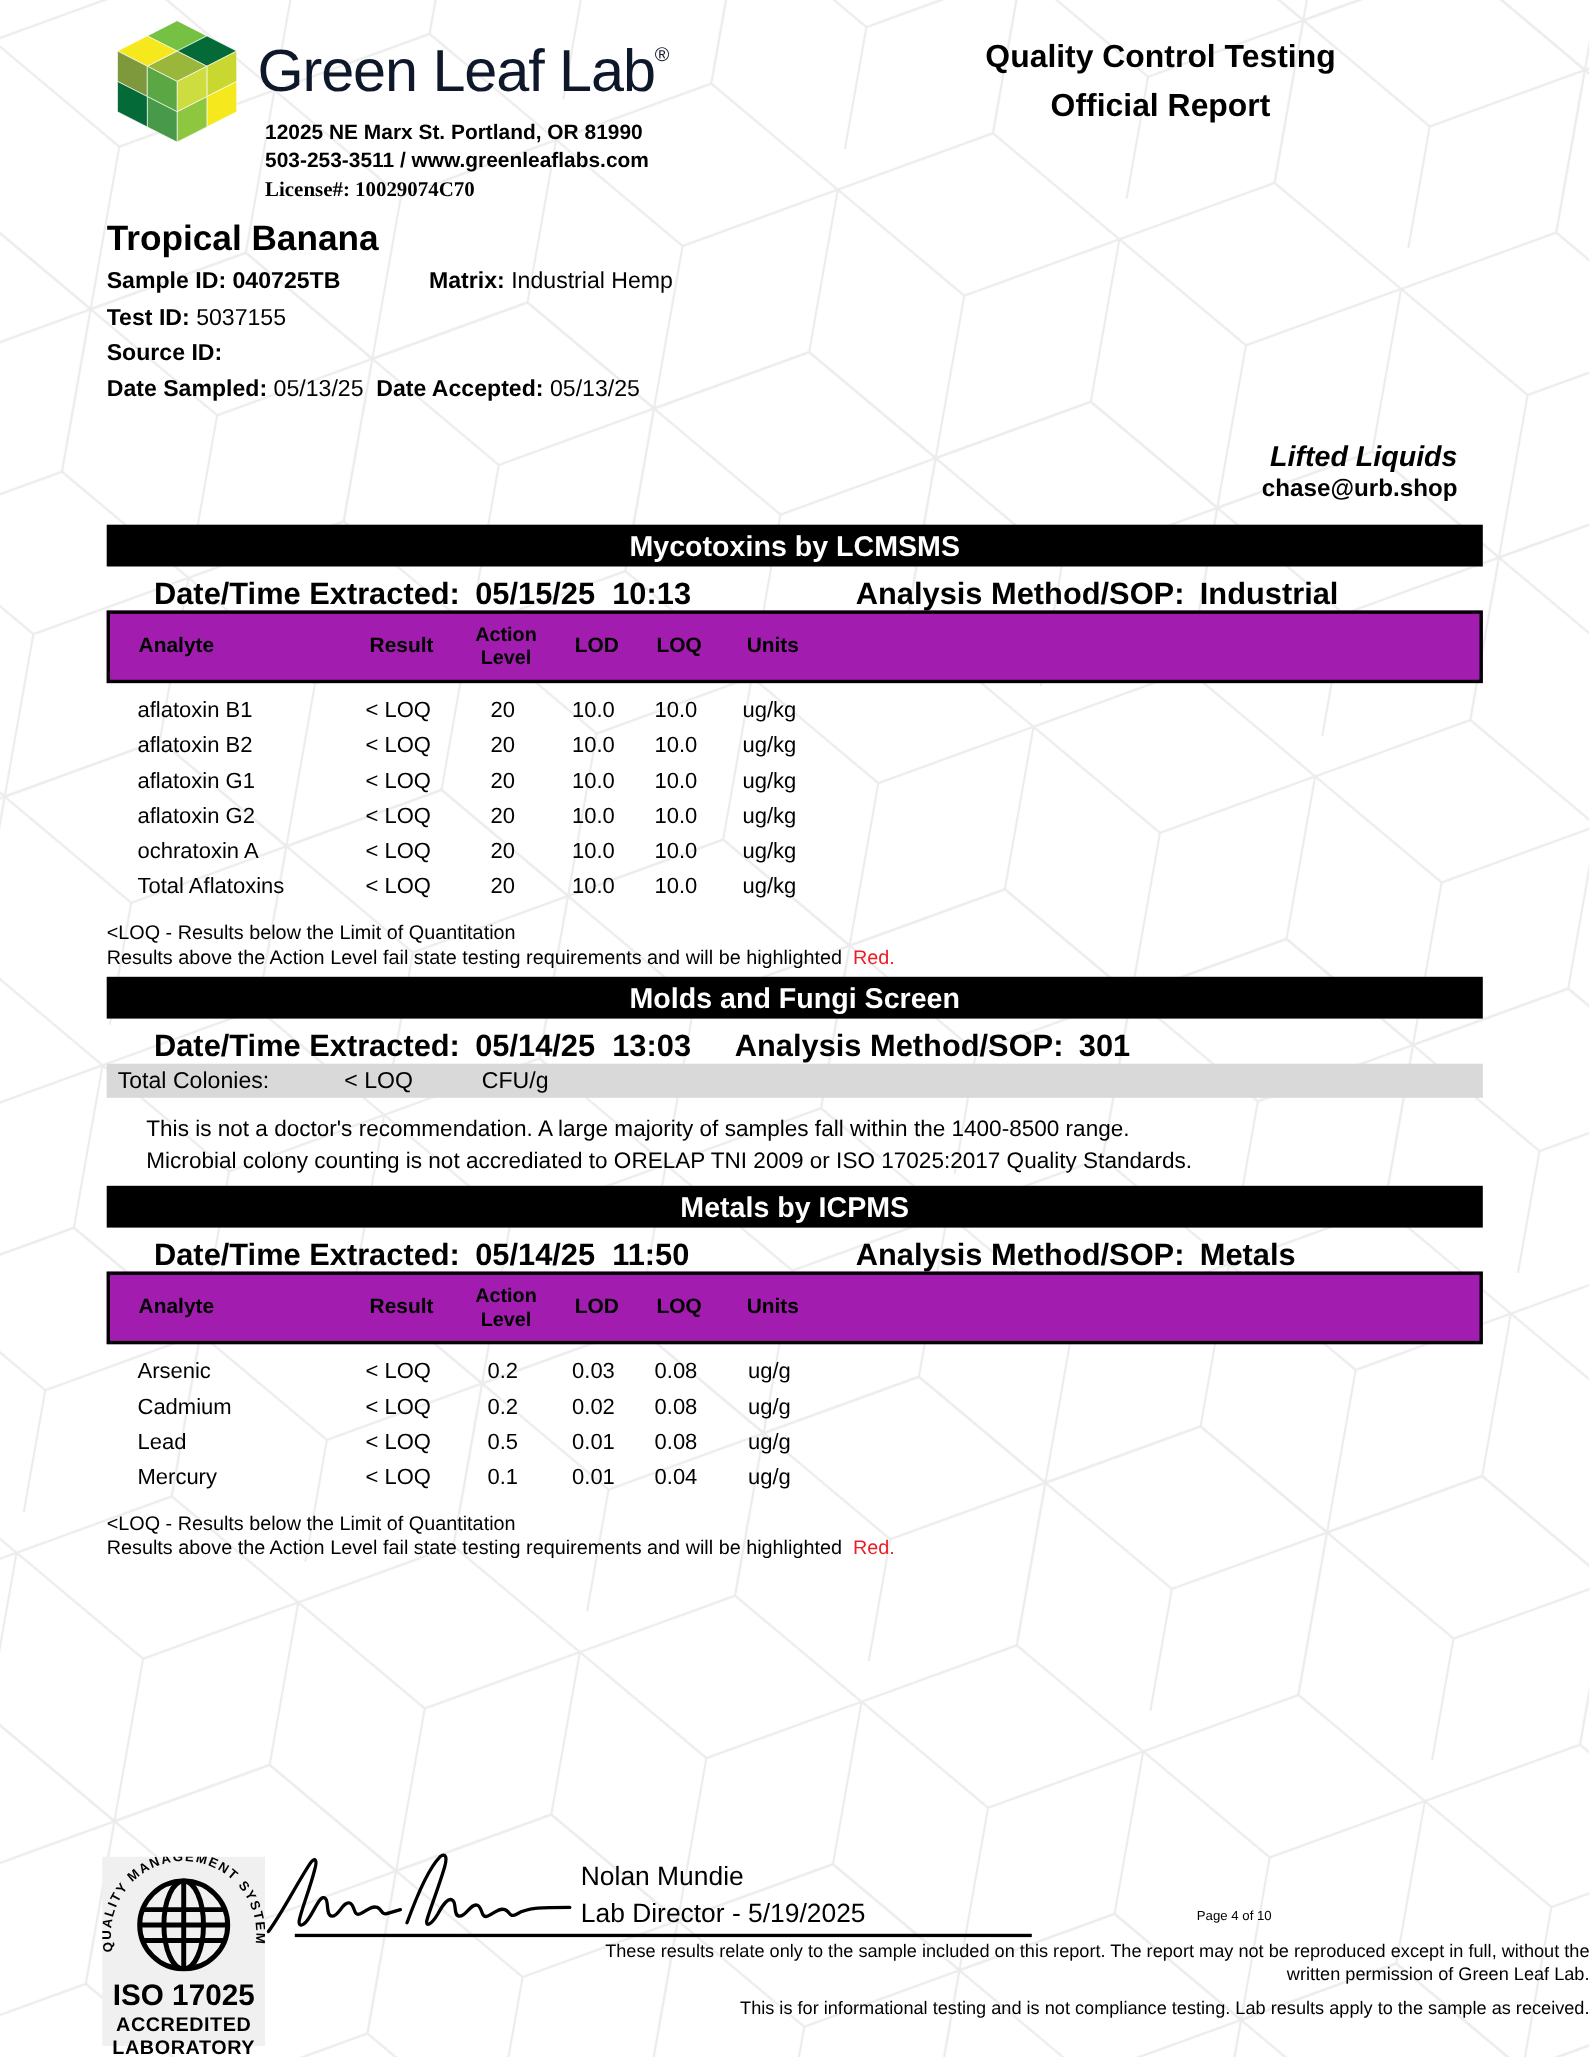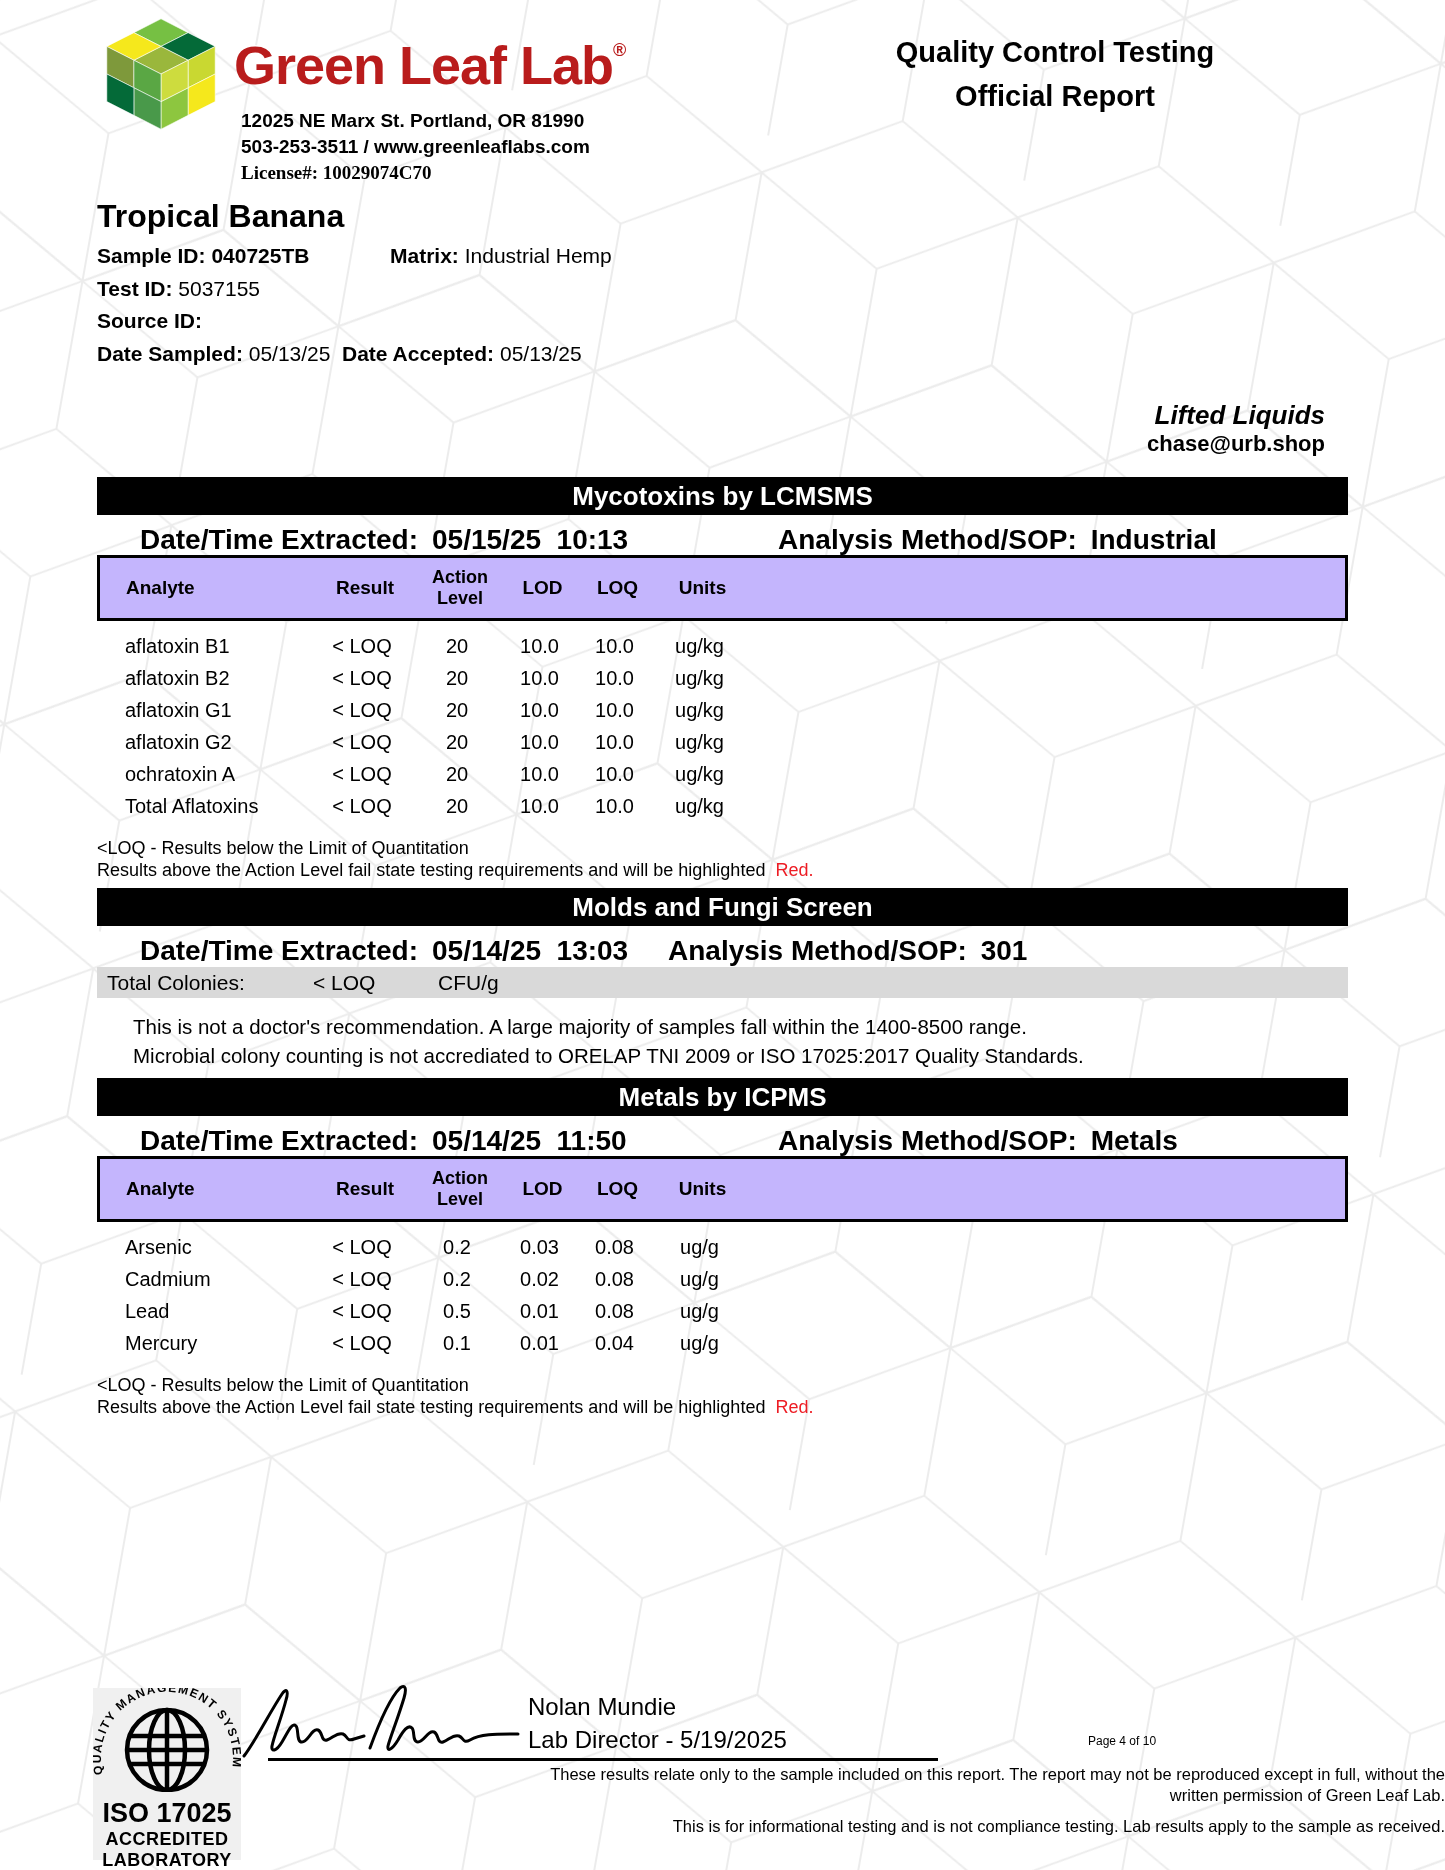--- a/index.html
+++ b/index.html
@@ -10,21 +10,21 @@
     background:#ffffff;
     font-family:"Liberation Sans", sans-serif;
     color:#000;
     overflow:hidden;
   }
   .bg-pattern{position:absolute;inset:0;z-index:0;pointer-events:none;}
   .layer{position:absolute;z-index:1;}
 
   
   .logo{left:95px;top:14px;width:132px;height:120px;}
-  .brand-name{left:234px;top:34px;font-size:54px;font-weight:bold;color:#b91c1c;letter-spacing:-1px;white-space:nowrap;}
+  .brand-name{left:234px;top:34px;font-size:54px;font-weight:normal;color:#0f172a;letter-spacing:-1px;white-space:nowrap;}
   .brand-name .reg{font-size:18px;vertical-align:28px;}
   .hdr-lines{left:241px;top:108px;line-height:26px;font-size:19px;font-weight:bold;}
   .hdr-license{font-family:"Liberation Serif", serif;font-size:19px;}
   .report-title{left:820px;top:30px;width:470px;text-align:center;font-size:29px;font-weight:bold;line-height:44px;}
 
   
   .sample-name{left:97px;top:198px;font-size:32px;font-weight:bold;}
   .info-row{left:97px;font-size:21px;width:900px;}
   .info-row b{font-weight:bold;}
   .lbl{font-weight:bold;}
@@ -38,21 +38,21 @@
   .section{left:97px;width:1251px;}
   .banner{background:#000;color:#fff;text-align:center;font-weight:bold;font-size:26px;height:38px;line-height:38px;}
   .meta-row{position:relative;margin-top:9px;height:24px;font-weight:bold;font-size:28px;}
   .meta-extracted{margin-left:43px;white-space:pre;}
   .meta-method{position:absolute;top:0;white-space:pre;}
   .method-right{left:681px;}
   .method-mid{left:571px;}
   .gap{display:inline-block;width:14px;}
 
   .grid{display:grid;grid-template-columns:215px 100px 90px 75px 75px 95px 1fr;align-items:center;}
-  .tbl-head{margin-top:7px;height:66px;background:#c4b5fd;border:3px solid #000;box-sizing:border-box;font-weight:bold;font-size:19px;}
+  .tbl-head{margin-top:7px;height:66px;background:#a21caf;border:3px solid #000;box-sizing:border-box;font-weight:bold;font-size:19px;}
   .tbl-head .c1{padding-left:26px;}
   .c2,.c3,.c4,.c5,.c6{text-align:center;}
   .c3.two-line{line-height:21px;font-size:18px;}
   .tbl-body{margin-top:9px;font-size:20px;}
   .tbl-body .row{height:32px;}
   .tbl-body .c1{padding-left:28px;}
 
   .footnote{margin-top:15px;font-size:18px;line-height:22px;}
   .red{color:#ed1c24;}
 

